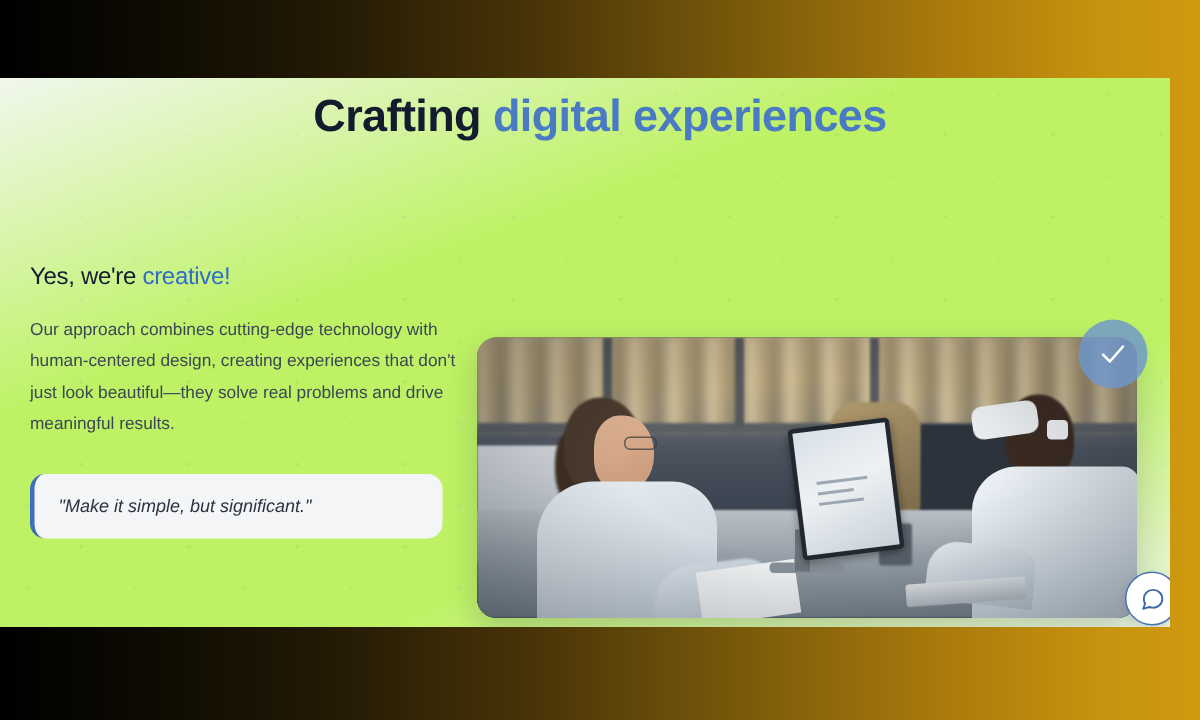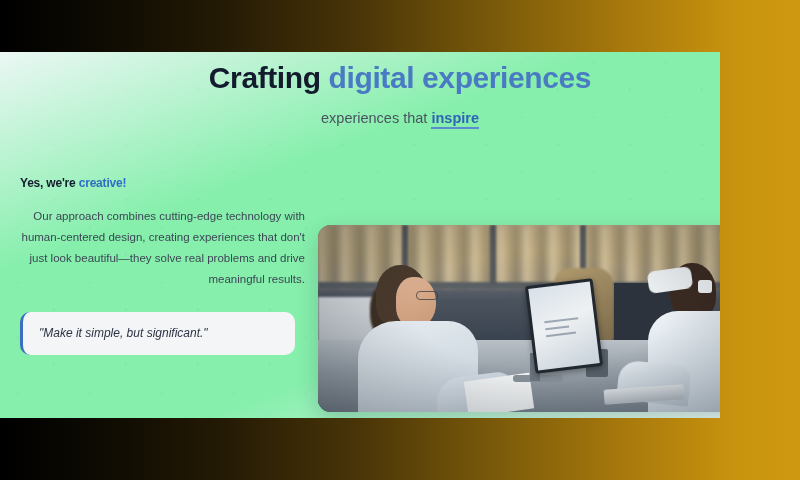--- a/index.html
+++ b/index.html
@@ -15,23 +15,23 @@
     background: linear-gradient(90deg, #000000 0%, #0d0a02 12%, #241a05 28%,
                 #4a3508 45%, #7a5a0a 62%, #a8790c 78%, #c8930e 92%, #cf9a10 100%);
     position: relative;
   }
 
   
   .panel {
     position: absolute;
     left: 0;
     top: 52px;
-    width: 720px;
+    width: 780px;
     height: 366px;
-    background: #86efac;
+    background: #bef264;
     overflow: hidden;
   }
 
   
   .panel-dots {
     position: absolute;
     inset: 0;
     background-image:
       radial-gradient(circle, rgba(120,135,165,0.13) 1px, transparent 1.4px),
       radial-gradient(circle, rgba(120,135,165,0.09) 1px, transparent 1.4px);
@@ -85,35 +85,34 @@
 
   
   .left-col {
     position: absolute;
     left: 20px;
     top: 124px;
     width: 290px;
   }
 
   .sec-title {
-    font-size: 12px;
-    font-weight: bold;
+    font-size: 16px;
+    font-weight: normal;
     color: #141c2f;
     letter-spacing: -0.2px;
     white-space: nowrap;
   }
   .sec-title .accent { color: #2f6ec4; }
 
   .sec-body {
     margin-top: 16px;
     font-size: 11.5px;
     line-height: 1.82;
     color: #3c4655;
     width: 285px;
-    text-align: right;
   }
 
   .quote {
     margin-top: 22px;
     width: 275px;
     background: #f4f5f7;
     border-left: 3px solid #3c6fbe;
     border-radius: 10px;
     padding: 13px 16px 14px 16px;
   }
@@ -395,21 +394,20 @@
 </style>
 </head>
 <body>
 
 <div class="panel">
   <div class="panel-dots"></div>
   <div class="panel-sheen"></div>
 
   <div class="hero">
     <div class="hero-title"><span>Crafting </span><span class="accent">digital experiences</span></div>
-    <div class="hero-sub"><span>experiences that </span><span class="link">inspire</span></div>
   </div>
 
   <div class="left-col">
     <div class="sec-title"><span>Yes, we're </span><span class="accent">creative!</span></div>
 
     <div class="sec-body">Our approach combines cutting-edge technology with human-centered design, creating experiences that don't just look beautiful—they solve real problems and drive meaningful results.</div>
 
     <div class="quote">
       <div class="quote-text">"Make it simple, but significant."</div>
     </div>

